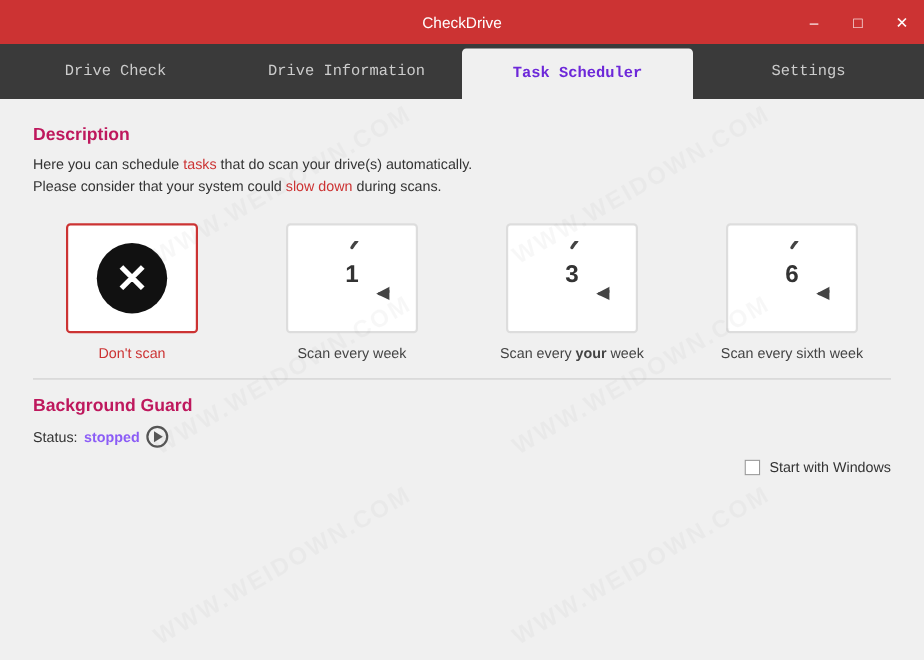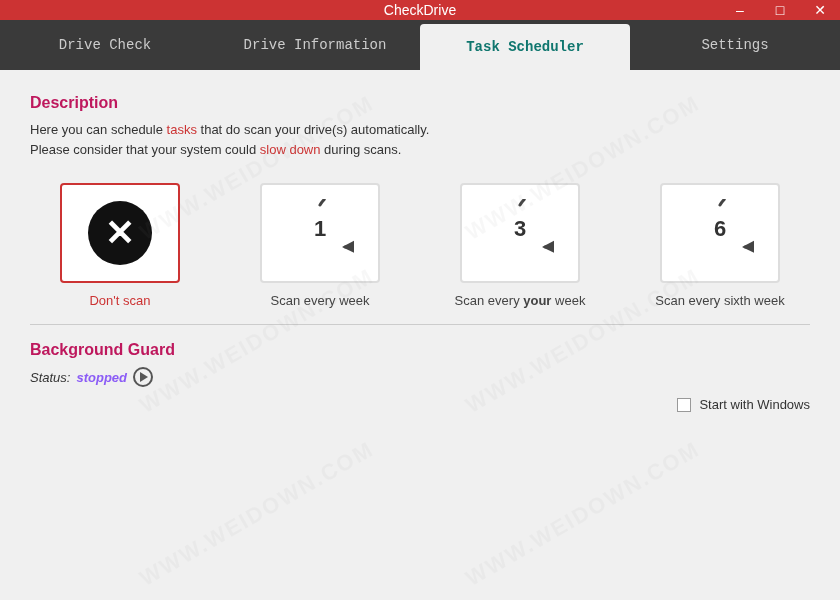--- a/index.html
+++ b/index.html
@@ -8,21 +8,21 @@
       background: #f0f0f0;
       width: 840px;
       height: 600px;
       overflow: hidden;
       position: relative;
     }
 
     
     .title-bar {
       background: #cc3333;
-      height: 20px;
+      height: 40px;
       display: flex;
       align-items: center;
       justify-content: center;
       position: relative;
     }
     .title-bar-title {
       color: white;
       font-size: 14px;
       font-weight: 500;
     }
@@ -61,21 +61,21 @@
       padding: 0 30px;
       color: #cccccc;
       font-size: 14px;
       cursor: pointer;
       border-bottom: none;
       flex: 1;
       font-family: Liberation Mono, monospace;
     }
     .tab.active {
       background: #f0f0f0;
-      color: #0f766e;
+      color: #6d28d9;
       font-weight: 600;
       border-top-left-radius: 4px;
       border-top-right-radius: 4px;
       height: calc(100% - 4px);
       margin-top: 4px;
     }
 
     
     .content {
       background: #f0f0f0;
@@ -185,21 +185,20 @@
       color: #333;
       margin-bottom: 8px;
     }
     .status-line {
       font-size: 13px;
       color: #333;
       display: flex;
       align-items: center;
       gap: 6px;
       margin-bottom: 10px;
-      font-style: italic;
     }
     .status-stopped {
       color: #8b5cf6;
       font-weight: 600;
     }
     .play-btn {
       width: 20px;
       height: 20px;
       border-radius: 50%;
       border: 2px solid #555;

